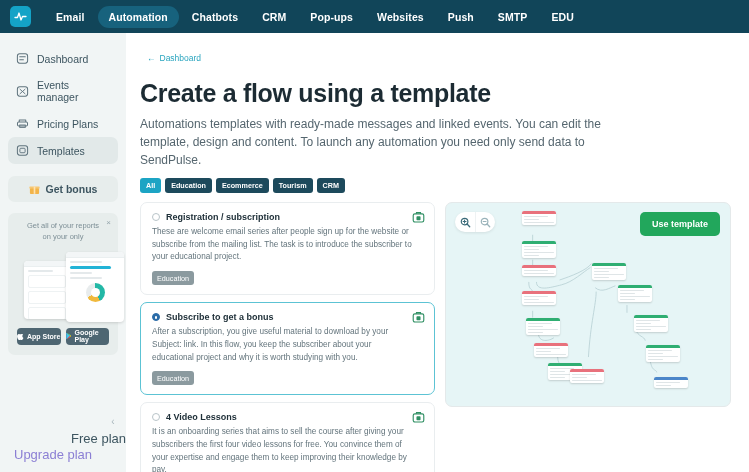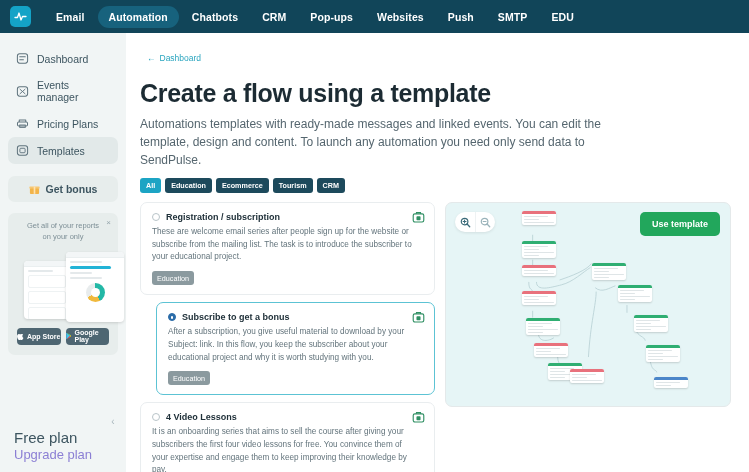--- a/index.html
+++ b/index.html
@@ -90,21 +90,21 @@
   }
   .stores { display: flex; gap: 5px; padding: 0 3px 2px; }
   .store {
     flex: 1; background: #4e6672; border-radius: 4px; height: 17px;
     display: flex; align-items: center; justify-content: center; gap: 3px;
     color: #fff; font-size: 7px; font-weight: bold; cursor: pointer;
   }
   .store svg { display: block; }
 
   .sb-bottom { margin-top: auto; padding: 0 0 10px 14px; }
-  .free-plan { font-size: 15px; color: #3d5560; }
+  .free-plan { font-size: 13px; color: #3d5560; text-align: right; }
   .upgrade-plan { font-size: 13px; color: #8b7fd4; cursor: pointer; margin-top: 1px; }
   .collapse {
     position: absolute; right: 6px; bottom: 44px; width: 14px; height: 14px;
     display: flex; align-items: center; justify-content: center;
     color: #a9b7bd; font-size: 10px; cursor: pointer;
   }
 
   
   .main { flex: 1 1 auto; padding: 14px 18px 0 14px; overflow: hidden; position: relative; }
   .breadcrumb {
@@ -128,21 +128,21 @@
   .chip.active { background: #1ca4c4; }
 
   .content { display: flex; gap: 10px; margin-top: 9px; height: 330px; }
 
   
   .cardlist { width: 295px; flex: 0 0 295px; overflow: hidden; }
   .tcard {
     background: #ffffff; border: 1px solid #e9edef; border-radius: 7px;
     padding: 9px 10px 9px 11px; margin-bottom: 7px; position: relative; cursor: pointer;
   }
-  .tcard.selected { border: 1.4px solid #5cc3d4; margin-left: 16px; }
+  .tcard.selected { border: 1.4px solid #5cc3d4; }
   .tcard-head { display: flex; align-items: center; gap: 6px; }
   .radio {
     width: 8px; height: 8px; border-radius: 50%; border: 1px solid #b9c4c9;
     flex: 0 0 8px; background: #fff;
   }
   .radio.on { border: 1px solid #2b6ca8; background: #2b6ca8; position: relative; }
   .radio.on::after {
     content:""; position:absolute; inset:1.6px; border-radius:50%; background:#fff;
   }
   .tcard-title { font-size: 9px; font-weight: bold; color: #20313a; }

